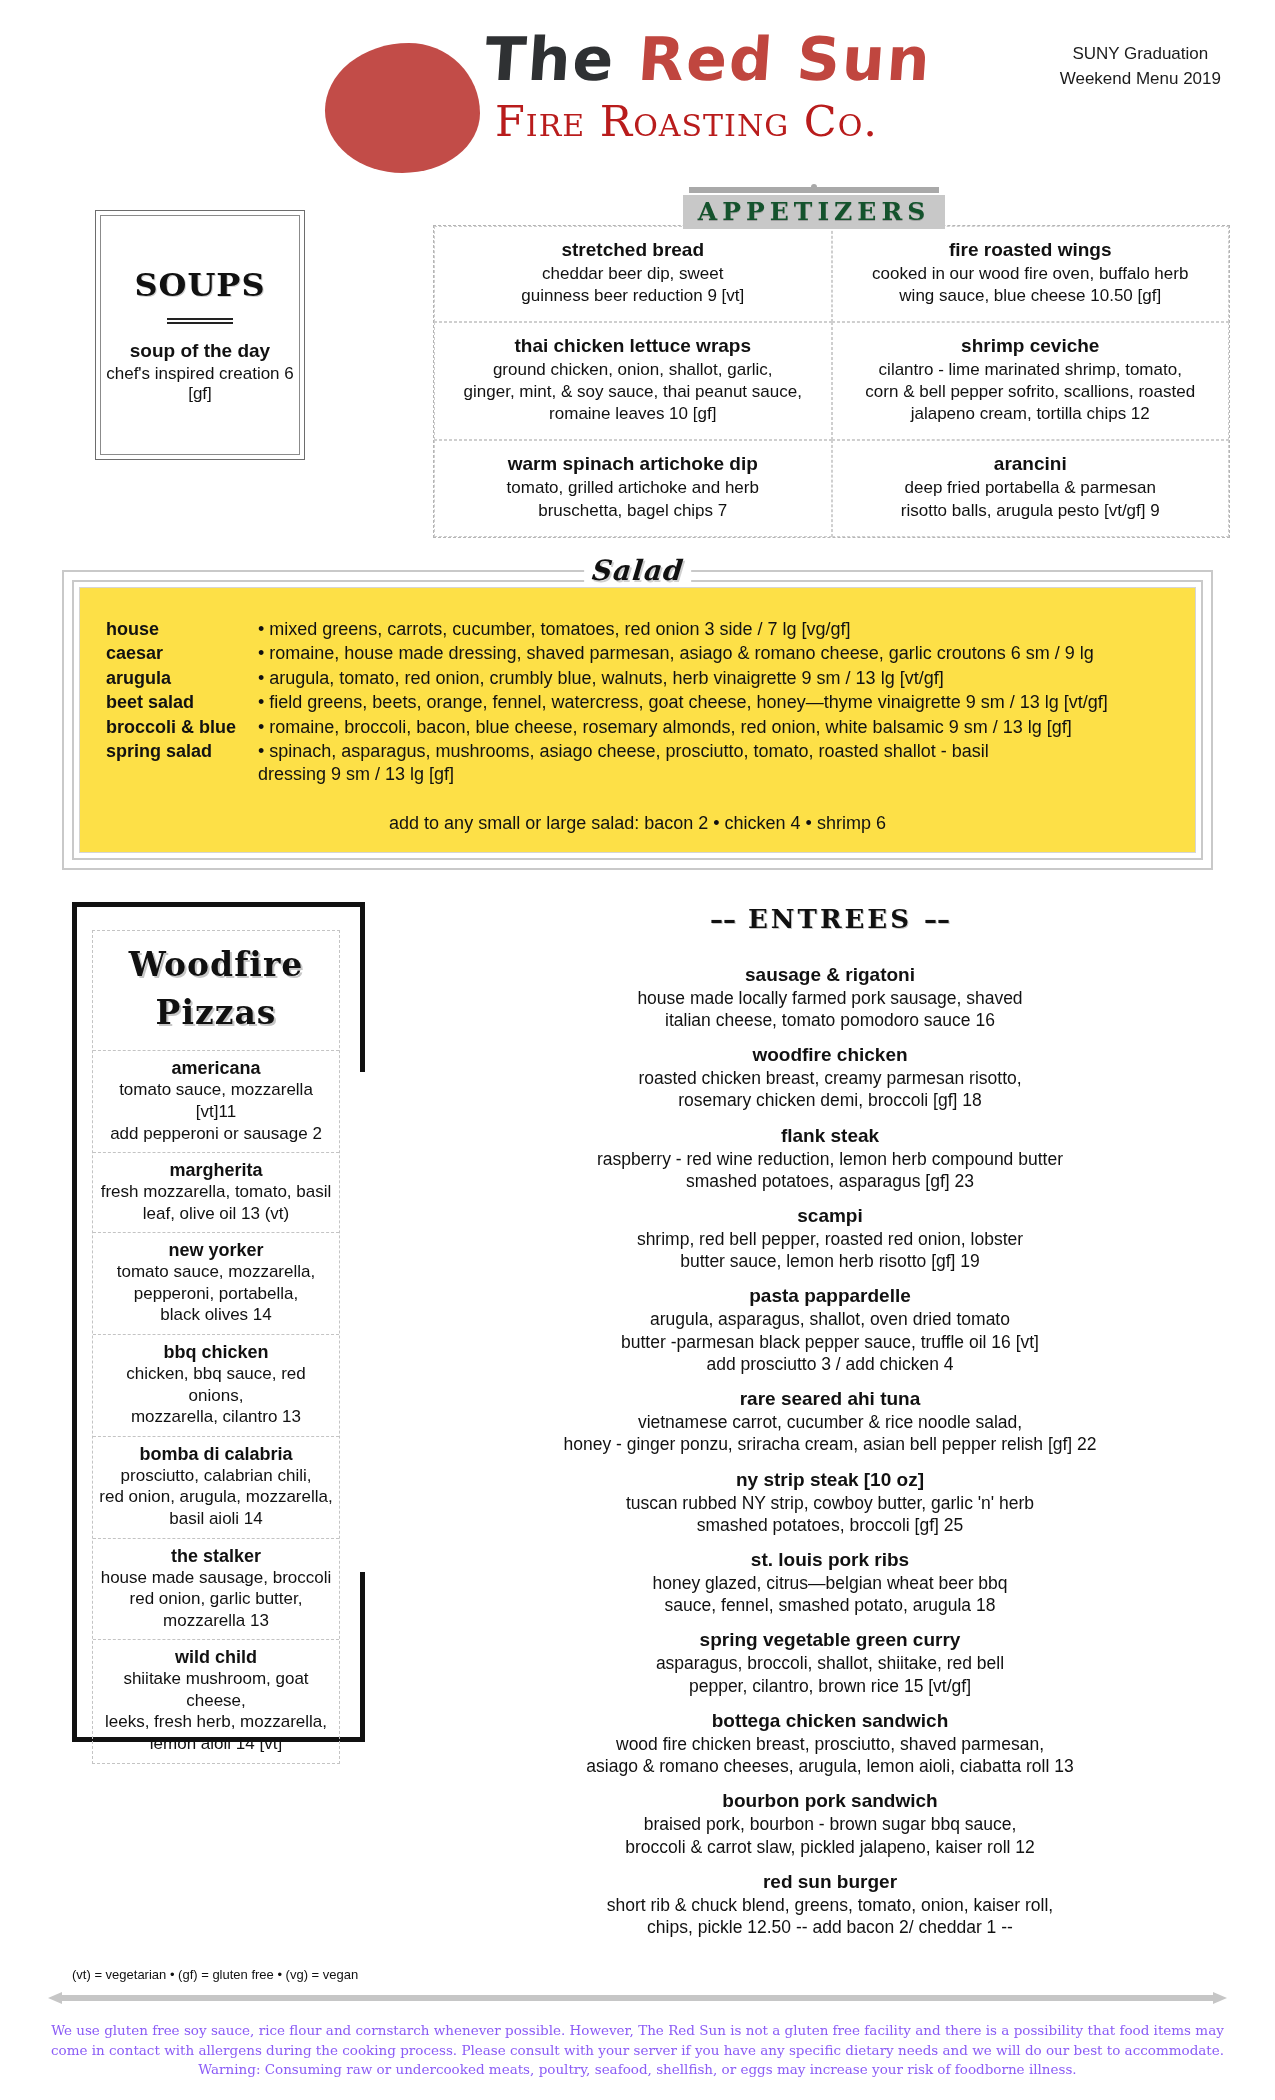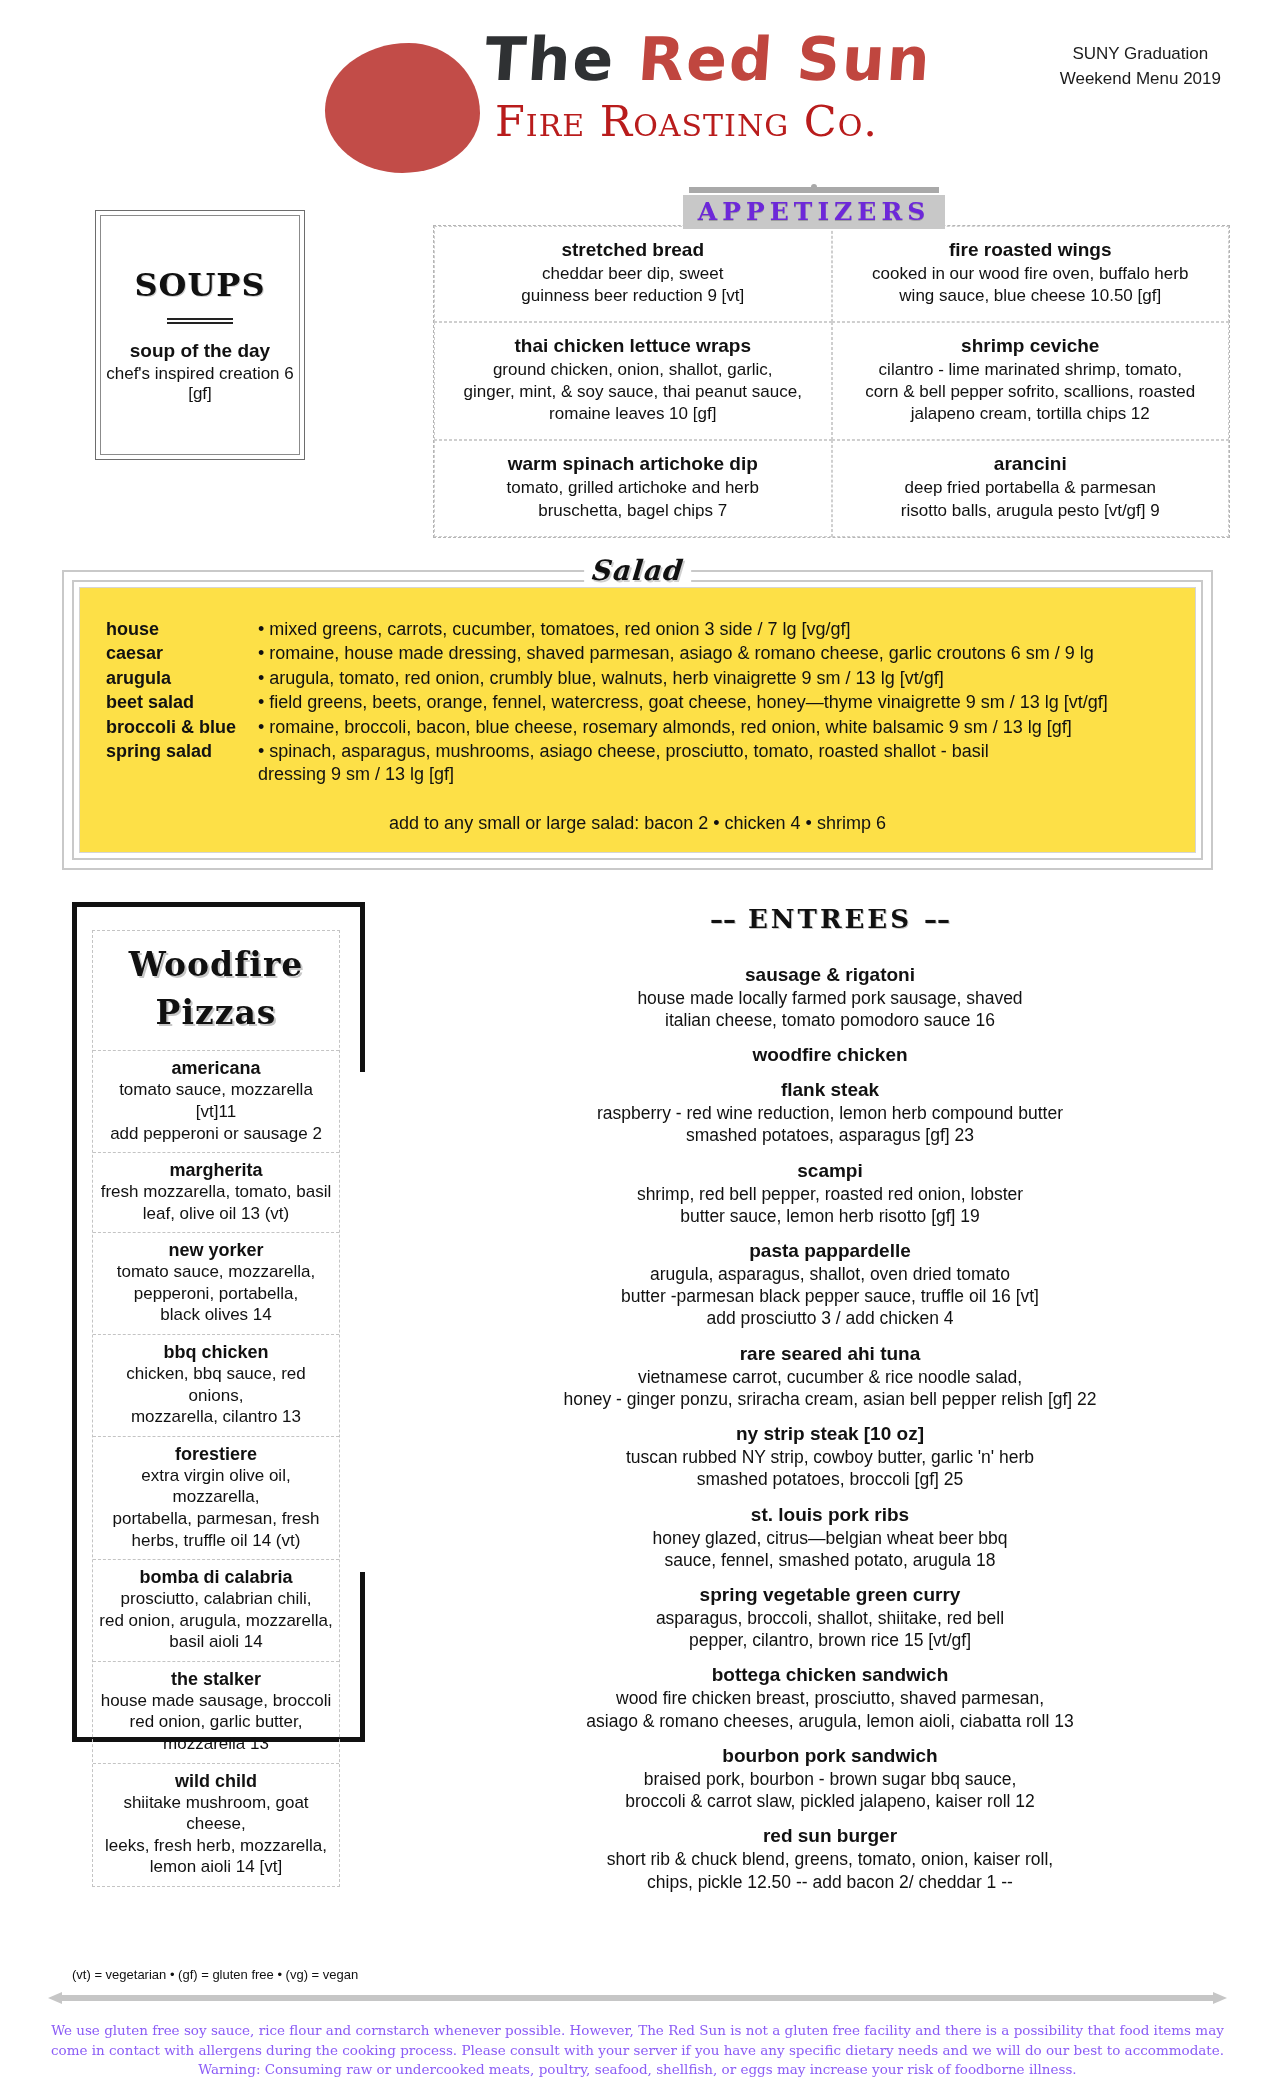--- a/index.html
+++ b/index.html
@@ -99,21 +99,21 @@
     content:"";
     position:absolute;
     left:50%; top:-3px;
     width:6px;height:6px;
     margin-left:-3px;
     background:#a9a9a9;
     border-radius:50%;
   }
   .appet-word {
     background: #c8c8c8;
-    color: #6d28d9;
+    color: #14532d;
     font-family: "DejaVu Serif", serif;
     font-weight: 700;
     font-size: 25px;
     letter-spacing: 5px;
     padding: 2px 0 3px 0;
     text-shadow: 0 1px 0 #9e9e9e;
   }
 
   
   .top-row {
@@ -515,24 +515,20 @@
       </div>
       <div class="pizza-cell">
         <div class="pizza-name">new yorker</div>
         <div class="pizza-desc">tomato sauce, mozzarella,<br>pepperoni, portabella,<br>black olives 14</div>
       </div>
       <div class="pizza-cell">
         <div class="pizza-name">bbq chicken</div>
         <div class="pizza-desc">chicken, bbq sauce, red onions,<br>mozzarella, cilantro 13</div>
       </div>
       <div class="pizza-cell">
-        <div class="pizza-name">forestiere</div>
-        <div class="pizza-desc">extra virgin olive oil, mozzarella,<br>portabella, parmesan, fresh<br>herbs, truffle oil 14 (vt)</div>
-      </div>
-      <div class="pizza-cell">
         <div class="pizza-name">bomba di calabria</div>
         <div class="pizza-desc">prosciutto, calabrian chili,<br>red onion, arugula, mozzarella,<br>basil aioli 14</div>
       </div>
       <div class="pizza-cell">
         <div class="pizza-name">the stalker</div>
         <div class="pizza-desc">house made sausage, broccoli<br>red onion, garlic butter,<br>mozzarella 13</div>
       </div>
       <div class="pizza-cell">
         <div class="pizza-name">wild child</div>
         <div class="pizza-desc">shiitake mushroom, goat cheese,<br>leeks, fresh herb, mozzarella,<br>lemon aioli 14 [vt]</div>
@@ -545,20 +541,21 @@
         <span>ENTREES</span>
         <span class="dash">––</span>
       </div>
 
       <div class="entree-item">
         <div class="entree-name">sausage &amp; rigatoni</div>
         <div class="entree-desc">house made locally farmed pork sausage, shaved<br>italian cheese, tomato pomodoro sauce 16</div>
       </div>
       <div class="entree-item">
         <div class="entree-name">woodfire chicken</div>
+        <div class="entree-desc">roasted chicken breast, creamy parmesan risotto,<br>rosemary chicken demi, broccoli [gf] 18</div>
       </div>
       <div class="entree-item">
         <div class="entree-name">flank steak</div>
         <div class="entree-desc">raspberry - red wine reduction, lemon herb compound butter<br>smashed potatoes, asparagus [gf] 23</div>
       </div>
       <div class="entree-item">
         <div class="entree-name">scampi</div>
         <div class="entree-desc">shrimp, red bell pepper, roasted red onion, lobster<br>butter sauce, lemon herb risotto [gf] 19</div>
       </div>
       <div class="entree-item">

